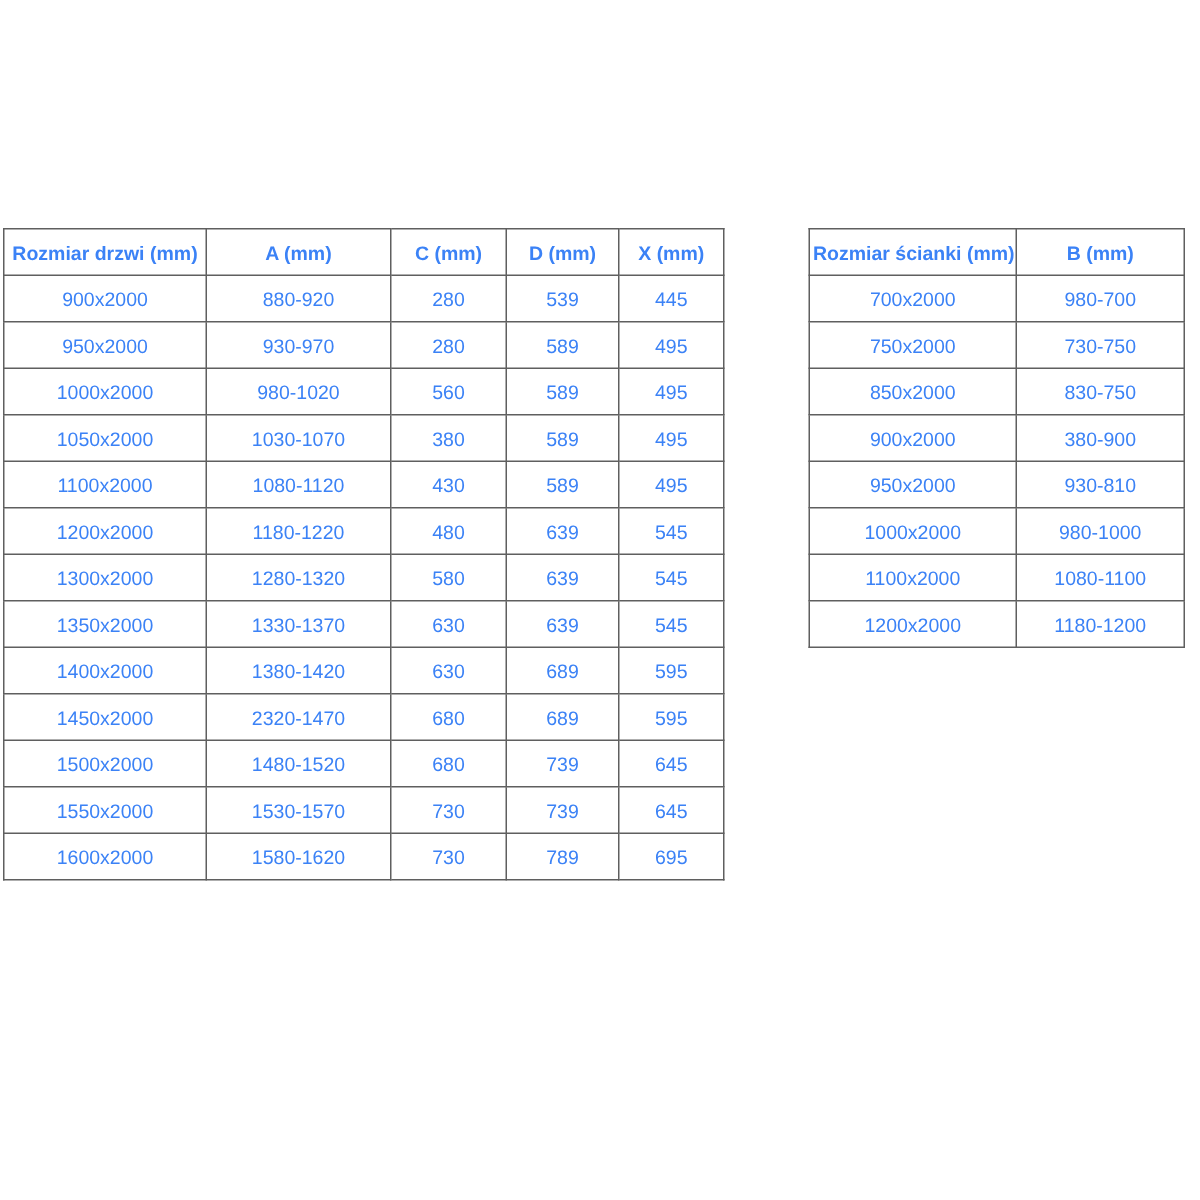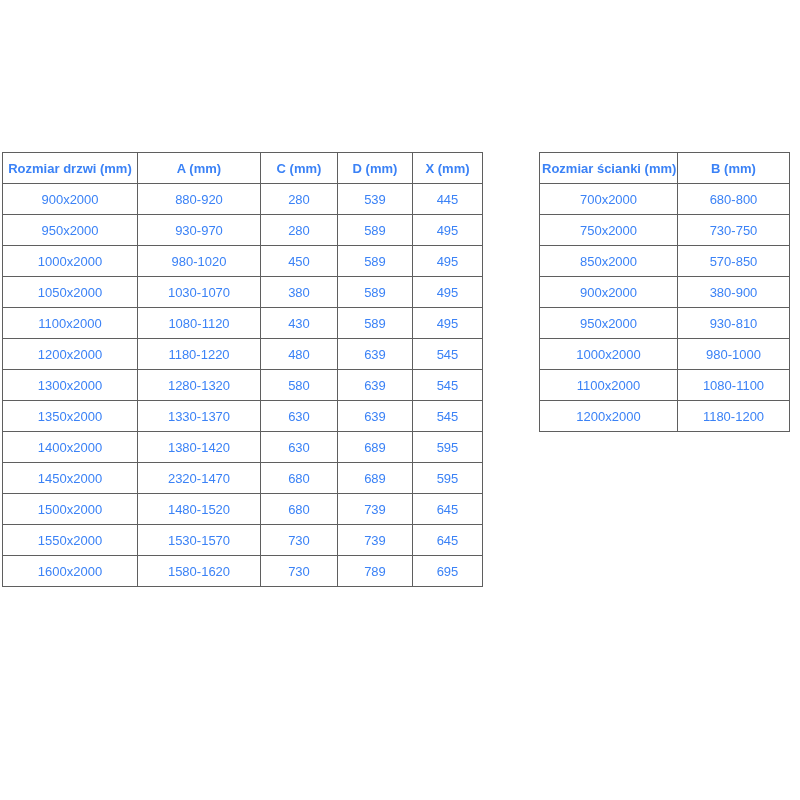--- a/index.html
+++ b/index.html
@@ -90,21 +90,21 @@
         <tr>
           <td>950x2000</td>
           <td>930-970</td>
           <td>280</td>
           <td>589</td>
           <td>495</td>
         </tr>
         <tr>
           <td>1000x2000</td>
           <td>980-1020</td>
-          <td>450</td>
+          <td>560</td>
           <td>589</td>
           <td>495</td>
         </tr>
         <tr>
           <td>1050x2000</td>
           <td>1030-1070</td>
           <td>380</td>
           <td>589</td>
           <td>495</td>
         </tr>
@@ -181,29 +181,29 @@
       </colgroup>
   <thead>
         <tr>
           <th>Rozmiar ścianki (mm)</th>
           <th>B (mm)</th>
         </tr>
       </thead>
       <tbody>
         <tr>
           <td>700x2000</td>
-          <td>680-800</td>
+          <td>980-700</td>
         </tr>
         <tr>
           <td>750x2000</td>
           <td>730-750</td>
         </tr>
         <tr>
           <td>850x2000</td>
-          <td>570-850</td>
+          <td>830-750</td>
         </tr>
         <tr>
           <td>900x2000</td>
           <td>380-900</td>
         </tr>
         <tr>
           <td>950x2000</td>
           <td>930-810</td>
         </tr>
         <tr>

